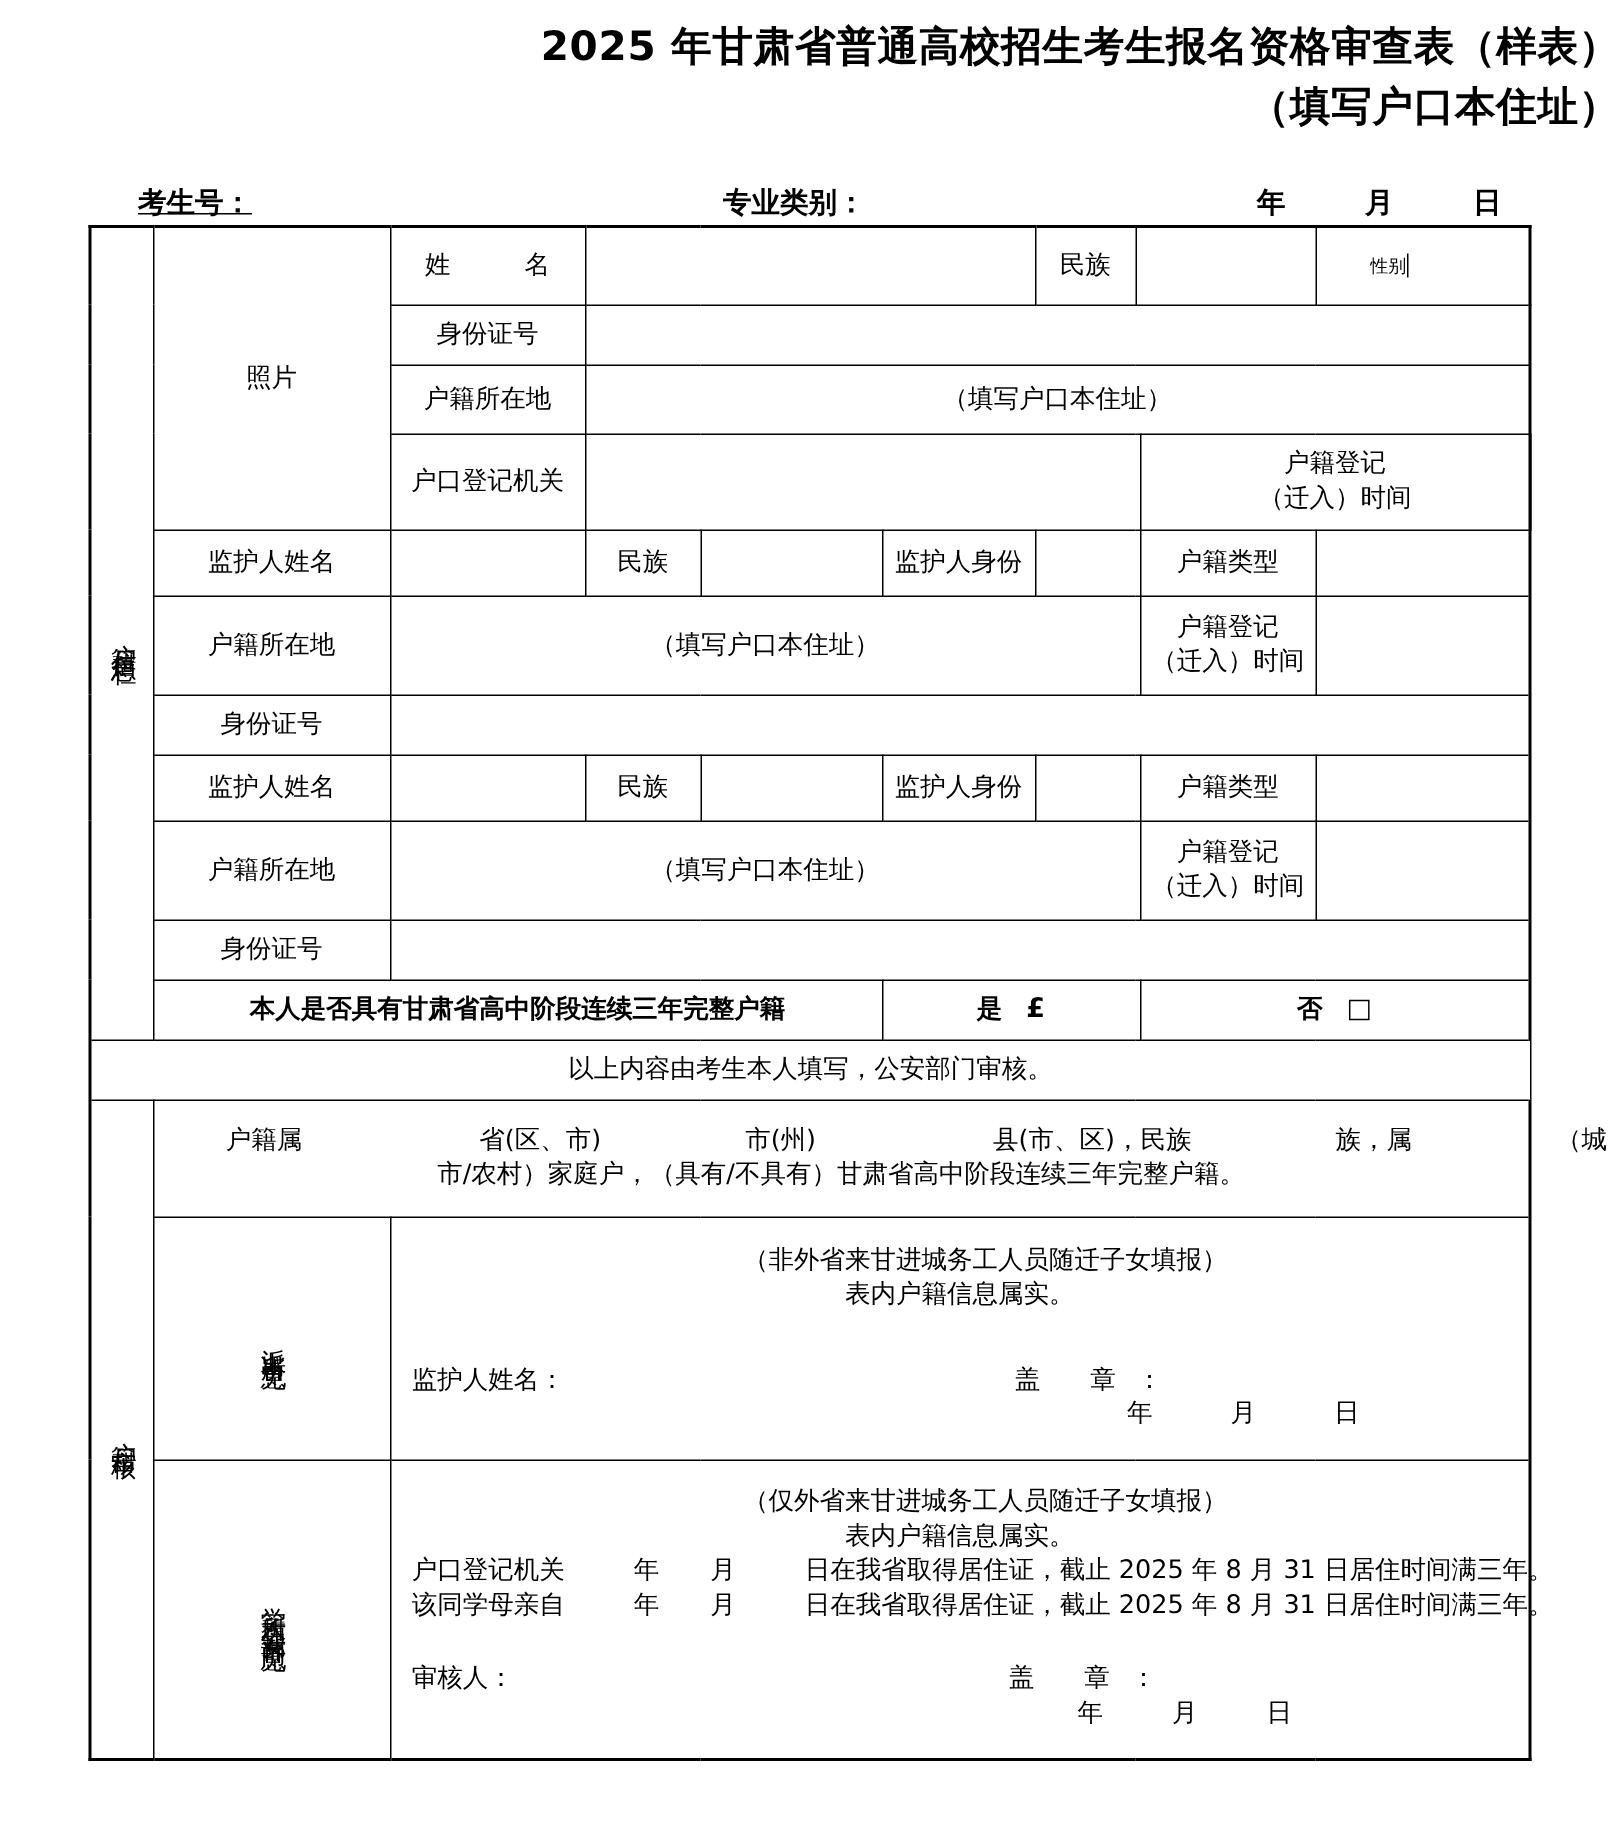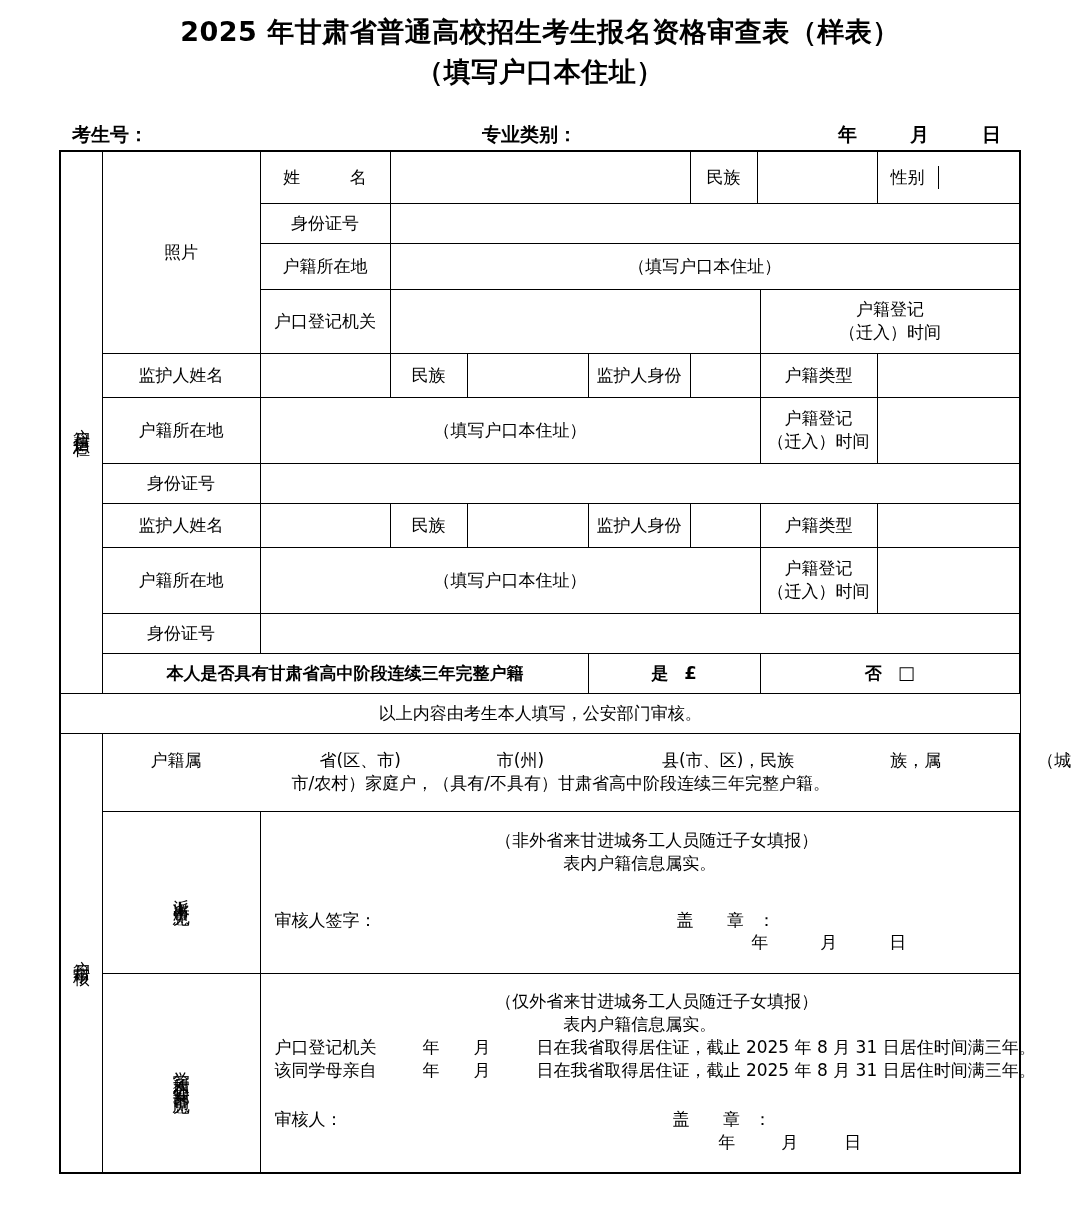--- a/index.html
+++ b/index.html
@@ -18,41 +18,41 @@
 
   .page {
     width: 1080px;
     height: 1232px;
     position: relative;
     box-sizing: border-box;
   }
 
   
   .title-block {
-    text-align: center;
+    text-align: right;
     padding-top: 12px;
   }
   .title-line {
     font-size: 27px;
     font-weight: bold;
     letter-spacing: 0.5px;
     line-height: 40px;
     white-space: nowrap;
   }
 
   
   .header-strip {
     position: relative;
     width: 960px;
     margin: 28px auto 0 auto;
     height: 30px;
     font-size: 19px;
     font-weight: bold;
   }
-  .hs-examno { position: absolute; left: 12px;  top: 2px; white-space: nowrap; }
+  .hs-examno { position: absolute; left: 32px;  top: 2px; white-space: nowrap; text-decoration: underline; }
   .hs-major  { position: absolute; left: 422px; top: 2px; white-space: nowrap; }
   .hs-y      { position: absolute; left: 778px; top: 2px; }
   .hs-m      { position: absolute; left: 850px; top: 2px; }
   .hs-d      { position: absolute; left: 922px; top: 2px; }
 
   
   table.form {
     width: 960px;
     margin: 0 auto;
     border-collapse: collapse;
@@ -177,21 +177,21 @@
       </td>
       <td class="outer-t" colspan="4"></td>
       <td class="outer-t">
         <span>民族</span>
       </td>
       <td class="outer-t" colspan="2"></td>
       <td class="outer-t outer-r">
         <table style="width:100%;border-collapse:collapse;table-layout:fixed">
           <tbody>
                 <tr>
-            <td style="border:0;border-right:1px solid #000;width:60px;text-align:center;font-size:17px">
+            <td style="border:0;border-right:1px solid #000;width:60px;text-align:right;font-size:12px">
               <span>性别</span>
             </td>
             <td style="border:0"></td>
           </tr>
         </tbody>
             </table>
       </td>
     </tr>
 
     <tr style="height:40px">
@@ -403,21 +403,21 @@
           <span class="vlabel">派出所意见</span>
         </div>
       </td>
       <td class="ltext outer-r" colspan="9">
         <span class="hhline">
           <span class="inline-gap-xs"></span><span>（非外省来甘进城务工人员随迁子女填报）</span>
         </span>
         <span class="hhline">表内户籍信息属实。</span>
         <span class="hhline" style="height:34px">&nbsp;</span>
         <span class="sig-line">
-          <span class="sig-left">审核人签字：</span>
+          <span class="sig-left">监护人姓名：</span>
           <span class="sig-seal seal-spaced">盖 章：</span>
         </span>
         <span class="hhline date-line">
           <span>年</span><span class="date-gap"></span><span>月</span><span class="date-gap"></span><span>日</span>
         </span>
       </td>
     </tr>
 
     <tr style="height:200px">
       <td class="outer-b">

